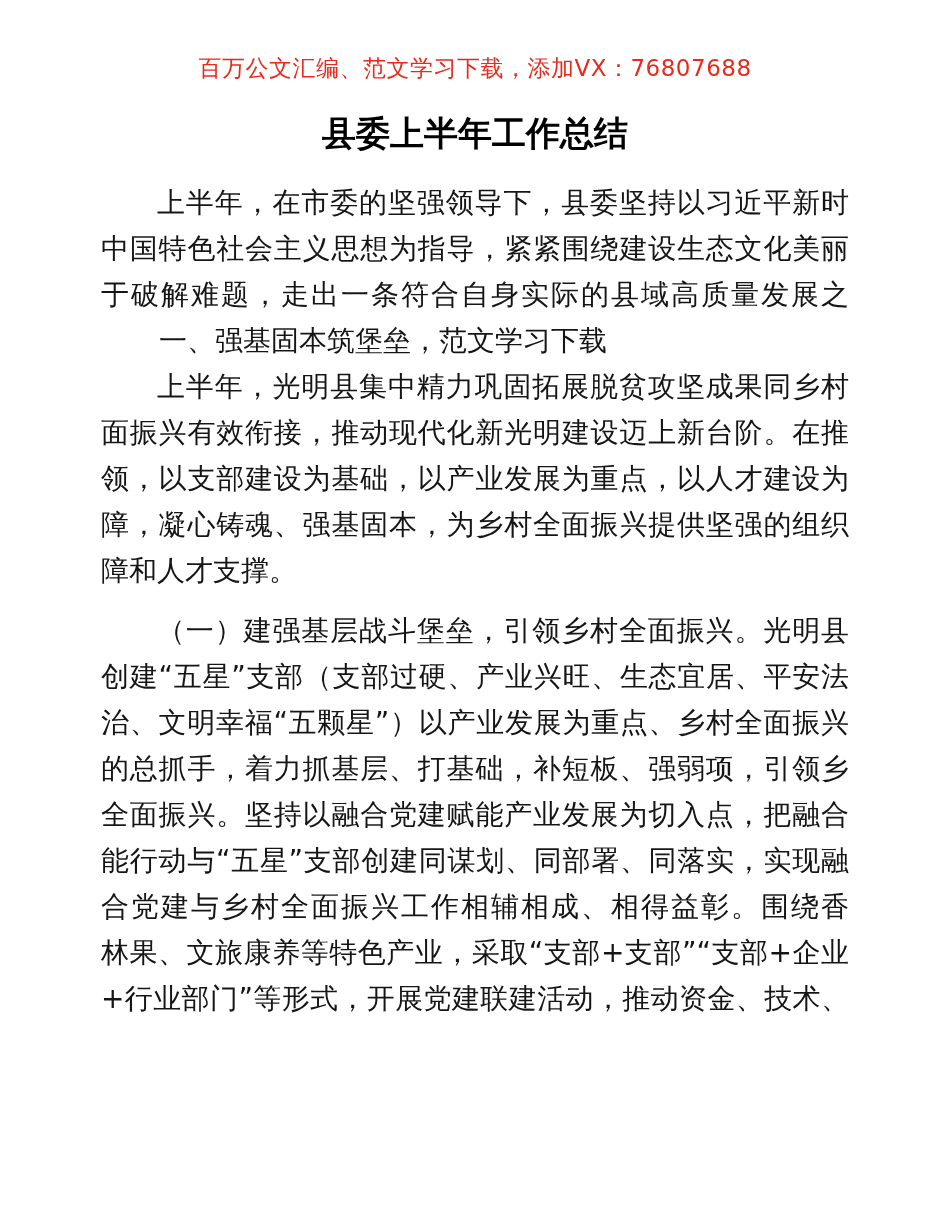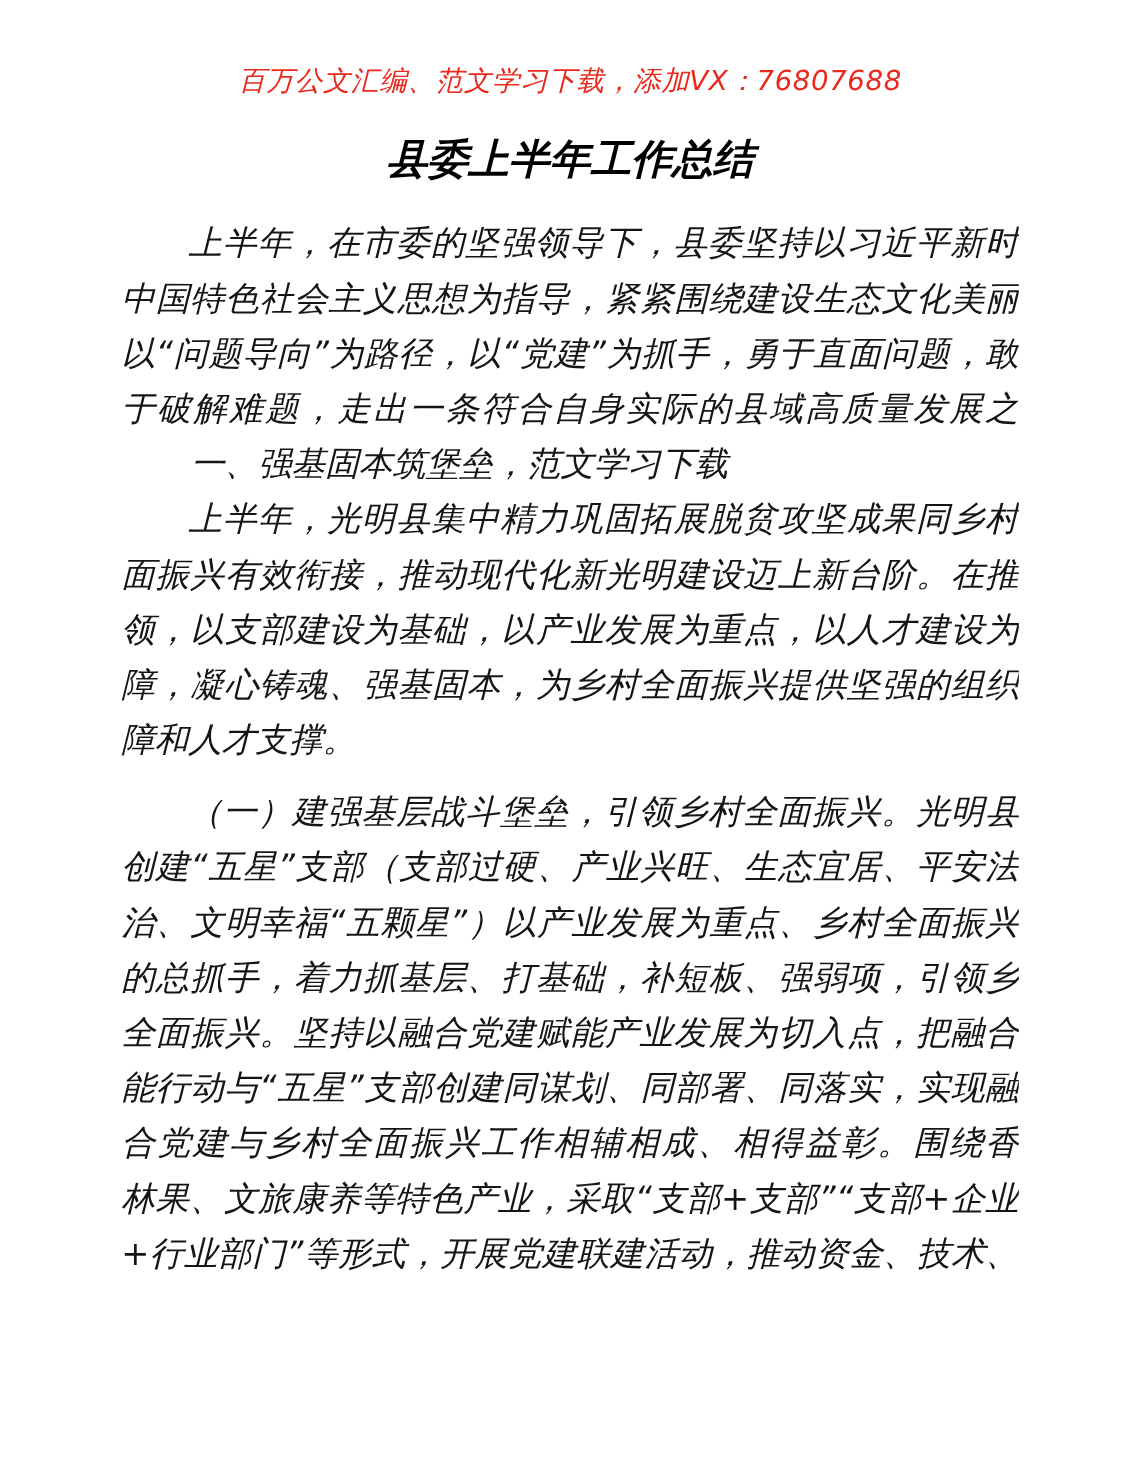--- a/index.html
+++ b/index.html
@@ -1,15 +1,15 @@
 <!DOCTYPE html>
 <html><head>
 <meta charset="utf-8">
 <style>
-  * { margin: 0; padding: 0; box-sizing: border-box; font-style: italic; }
+  * { margin: 0; padding: 0; box-sizing: border-box; }
   html, body {
     width: 950px;
     background: #ffffff;
     font-family: "DejaVu Sans", "Liberation Sans", sans-serif;
   }
   .page {
     position: relative;
     width: 950px;
     height: 1230px;
     background: #ffffff;
@@ -72,21 +72,20 @@
 
   <div class="notice">百万公文汇编、范文学习下载，添加VX：76807688</div>
 
   <h1 class="doc-title">县委上半年工作总结</h1>
 
   <div class="content">
 
     <div class="para">
       <span class="line full indent">上半年，在市委的坚强领导下，县委坚持以习近平新时代</span>
       <span class="line full">中国特色社会主义思想为指导，紧紧围绕建设生态文化美丽富</span>
-      <span class="line full">以“问题导向”为路径，以“党建”为抓手，勇于直面问题，敢</span>
       <span class="line full">于破解难题，走出一条符合自身实际的县域高质量发展之路。</span>
     </div>
 
     <div class="para">
       <span class="heading-line">一、强基固本筑堡垒，范文学习下载</span>
     </div>
 
     <div class="para">
       <span class="line full indent">上半年，光明县集中精力巩固拓展脱贫攻坚成果同乡村全</span>
       <span class="line full">面振兴有效衔接，推动现代化新光明建设迈上新台阶。在推进</span>

